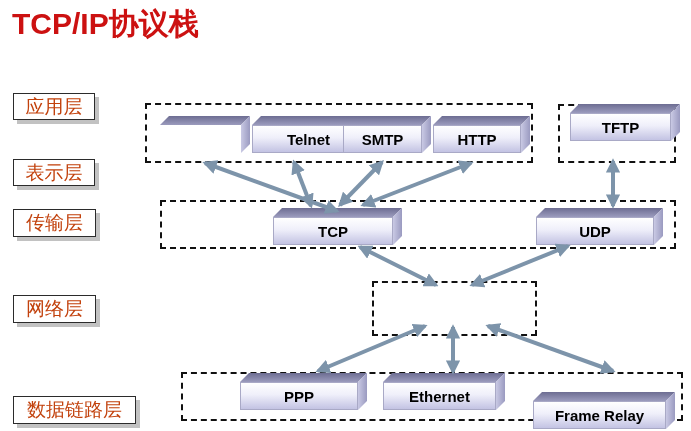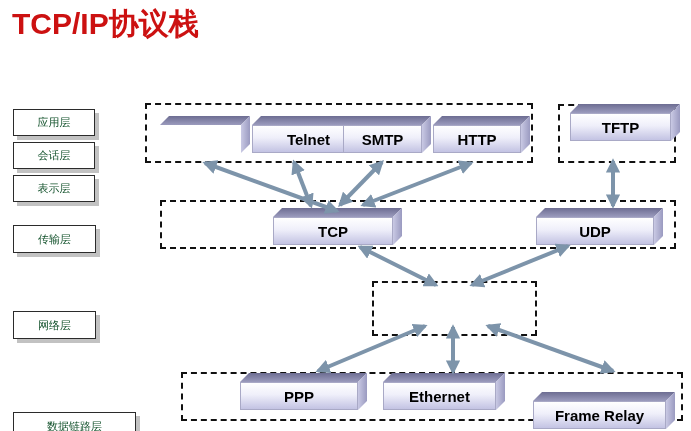--- a/index.html
+++ b/index.html
@@ -10,21 +10,21 @@
   .page-title{
     position:absolute;left:12px;top:4px;margin:0;
     font-size:30px;font-weight:bold;color:var(--c-title,#cc1111);
     letter-spacing:0px;white-space:nowrap;
   }
   
   .llabel{
     position:absolute;background:#ffffff;border:1px solid #2b2b2b;
     box-shadow:4px 4px 0 0 var(--c-shadow,#c2c2c2);
     display:flex;align-items:center;justify-content:center;
-    font-size:11px;color:#14532d;white-space:nowrap;margin-top:16px;
+    font-size:19px;color:#c2410c;white-space:nowrap;
   }
   
   .dgroup{
     position:absolute;border:2px dashed #111111;background:transparent;
   }
   
   .box3d{position:absolute;height:37px;}
   .b-top{
     position:absolute;left:0;top:0;width:100%;height:9px;
     background:linear-gradient(to bottom,#6d6d92,#9b9bbd);
@@ -47,21 +47,20 @@
   .arrowhead{fill:var(--c-arrow,#7d94aa);}
 </style>
 </head>
 <body>
 
 <div class="canvas">
 
   <h1 class="page-title">TCP/IP协议栈</h1>
 
   <div class="llabel" style="left:13px;top:93px;width:80px;height:25px;">应用层</div>
-  <div class="llabel" style="left:13px;top:126px;width:80px;height:25px;">会话层</div>
   <div class="llabel" style="left:13px;top:159px;width:80px;height:25px;">表示层</div>
   <div class="llabel" style="left:13px;top:209px;width:81px;height:26px;">传输层</div>
   <div class="llabel" style="left:13px;top:295px;width:81px;height:26px;">网络层</div>
   <div class="llabel" style="left:13px;top:396px;width:121px;height:26px;text-align:center;">数据链路层</div>
 
   <div class="dgroup" style="left:145px;top:103px;width:384px;height:56px;"></div>
   <div class="dgroup" style="left:558px;top:104px;width:114px;height:55px;"></div>
   <div class="dgroup" style="left:160px;top:200px;width:512px;height:45px;"></div>
   <div class="dgroup" style="left:372px;top:281px;width:161px;height:51px;"></div>
   <div class="dgroup" style="left:181px;top:372px;width:498px;height:45px;"></div>

